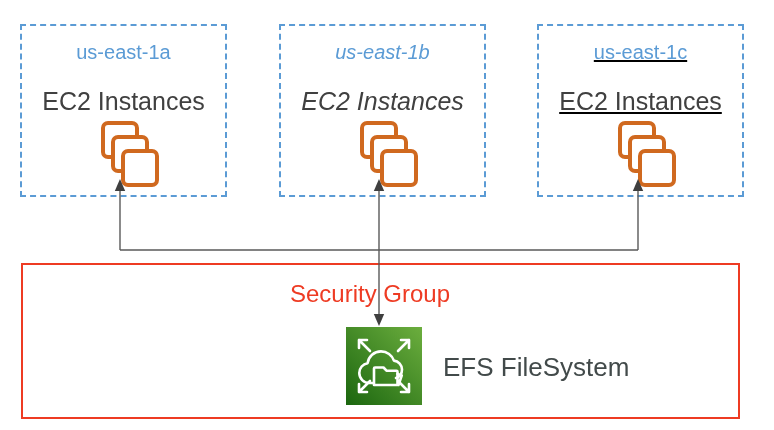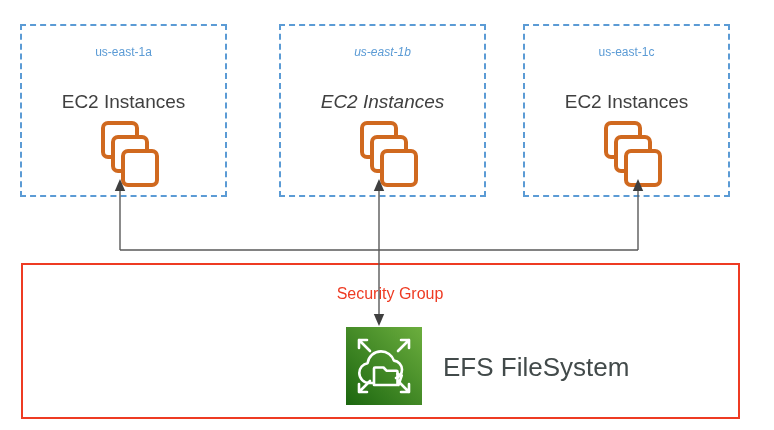--- a/index.html
+++ b/index.html
@@ -15,33 +15,33 @@
   .az-box {
     position:absolute;
     top:24px;
     width:207px; height:173px;
     border:2px dashed #5B9BD5;
     box-sizing:border-box;
     background:#ffffff;
   }
   .az-box.z0 { left:20px; }
   .az-box.z1 { left:279px;font-style:italic; }
-  .az-box.z2 { left:523px; }
+  .az-box.z2 { left:537px;text-decoration:underline; }
 
   .az-label {
     margin-top:14px;
     text-align:center;
-    font-size:12px;
+    font-size:20px;
     line-height:24px;
     color:#5B9BD5;
   }
   .az-sub {
     margin-top:26px;
     text-align:center;
-    font-size:19px;
+    font-size:25px;
     line-height:23px;
     color:#404040;
   }
   .ec2-icon {
     display:block;
     margin-top:7px;
     margin-left:78px;
     width:60px; height:68px;
   }
 
@@ -60,22 +60,21 @@
     left:21px; top:263px;
     width:719px; height:156px;
     border:2px solid #EE3B23;
     box-sizing:border-box;
     background:#ffffff;
   }
   .sg-label {
     position:absolute;
     left:290px; top:281px;
     width:200px;
-    text-align:center;
-    font-size:16px;
+    font-size:24px;
     line-height:26px;
     color:#EE3B23;
     z-index:2;
   }
 
   
   .efs-icon {
     position:absolute;
     left:346px; top:327px;
     width:76px; height:78px;

